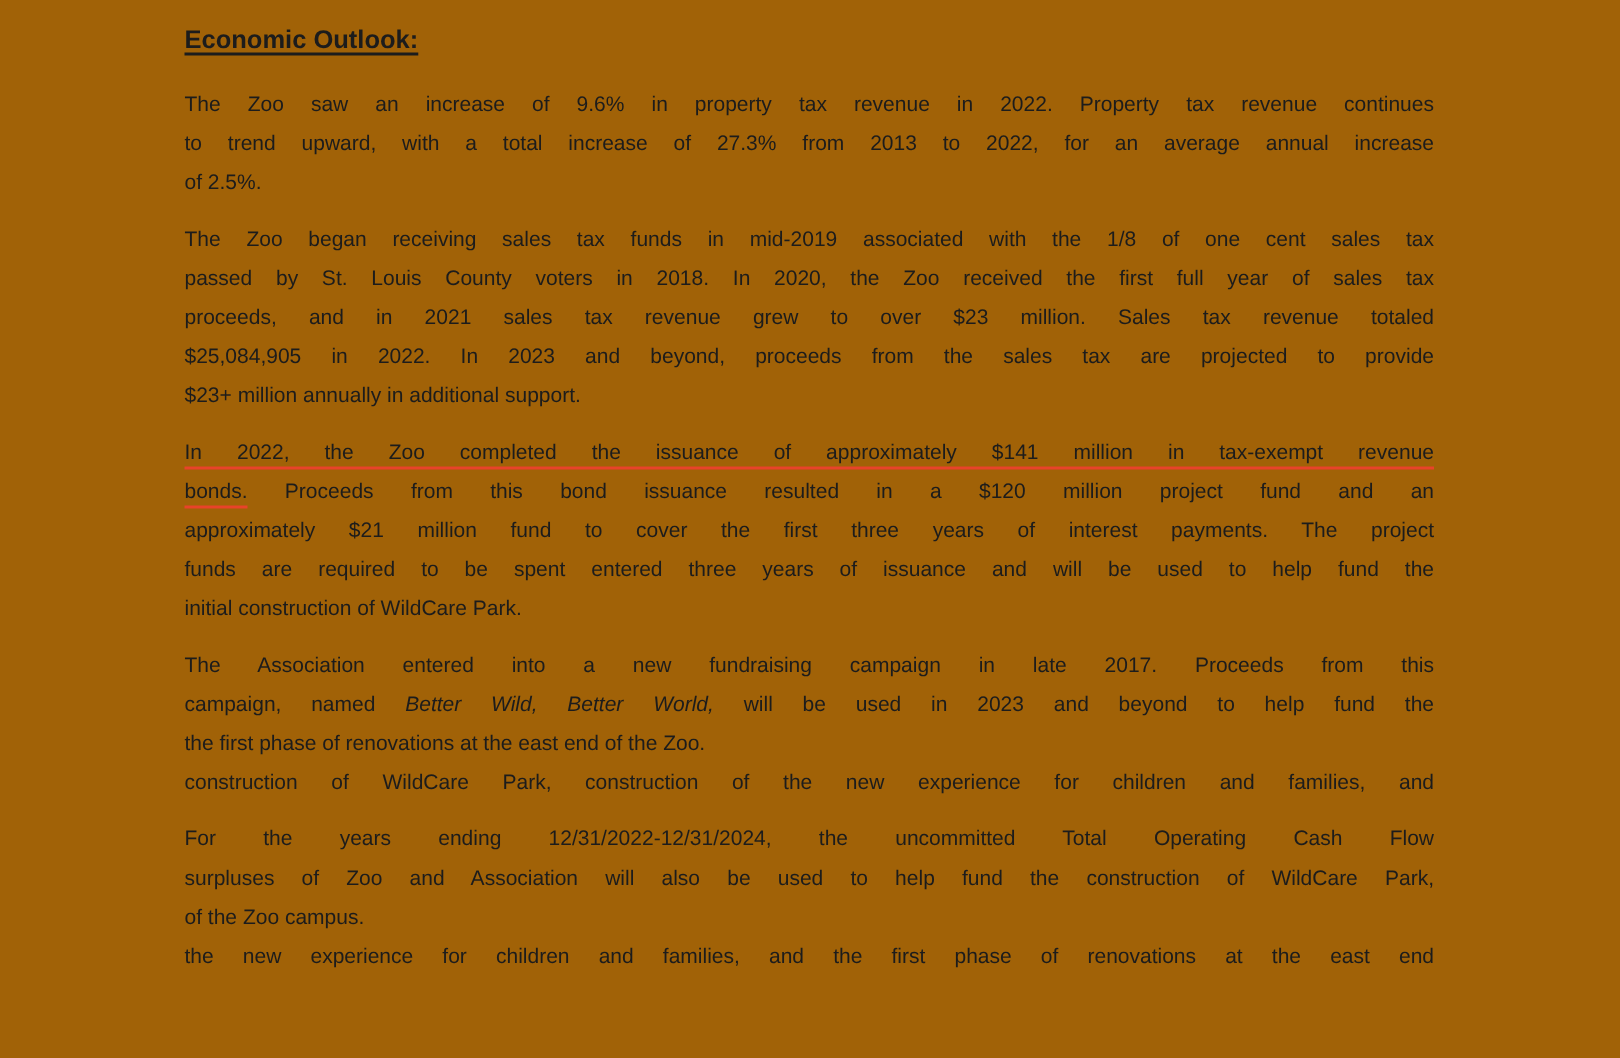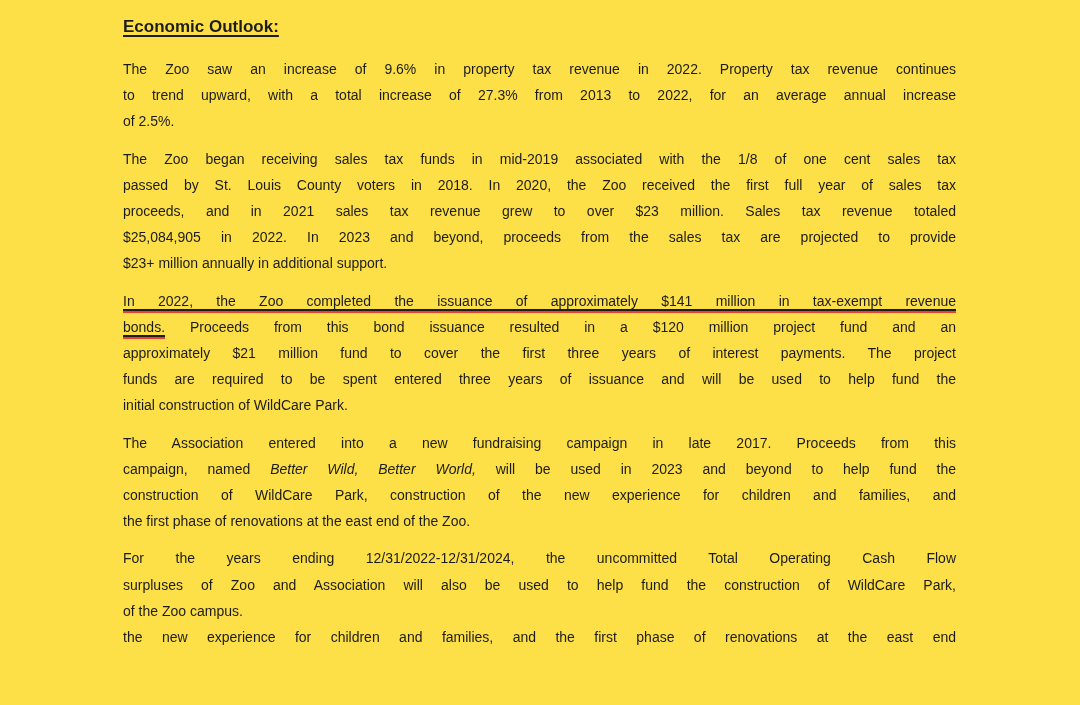--- a/index.html
+++ b/index.html
@@ -4,21 +4,21 @@
 <style>
   html, body {
     margin: 0;
     padding: 0;
     background: #ffffff;
   }
   .page {
     position: relative;
     width: 1080px;
     height: 705px;
-    background: #fde047;
+    background: #a16207;
     overflow: hidden;
     font-family: "Liberation Sans", sans-serif;
     color: #1c1c1c;
   }
   .content {
     position: absolute;
     left: 123px;
     top: 14px;
     width: 833px;
   }
@@ -44,21 +44,20 @@
   }
   .line.last {
     text-align: left;
     text-align-last: left;
   }
   .seg-normal {}
   .seg-italic {
     font-style: italic;
   }
   .seg-highlight {
-    text-decoration: underline;
     text-decoration-thickness: 1.5px;
     text-underline-offset: 3px;
     border-bottom: 2.5px solid var(--red-underline, #e8432a);
     padding-bottom: 2px;
   }
 </style>
 </head>
 <body style="background: rgb(255, 255, 255);">
 
 <div class="page">
@@ -80,22 +79,22 @@
         <div class="paragraph">
           <div class="line"><span class="seg-highlight">In 2022, the Zoo completed the issuance of approximately $141 million in tax-exempt revenue</span></div>
           <div class="line"><span class="seg-highlight">bonds.</span><span class="seg-normal"> Proceeds from this bond issuance resulted in a $120 million project fund and an</span></div>
           <div class="line"><span class="seg-normal">approximately $21 million fund to cover the first three years of interest payments. The project</span></div>
           <div class="line"><span class="seg-normal">funds are required to be spent entered three years of issuance and will be used to help fund the</span></div>
           <div class="line last"><span class="seg-normal">initial construction of WildCare Park.</span></div>
         </div>
         <div class="paragraph">
           <div class="line"><span class="seg-normal">The Association entered into a new fundraising campaign in late 2017. Proceeds from this</span></div>
           <div class="line"><span class="seg-normal">campaign, named </span><span class="seg-italic">Better Wild, Better World,</span><span class="seg-normal"> will be used in 2023 and beyond to help fund the</span></div>
+          <div class="line last"><span class="seg-normal">the first phase of renovations at the east end of the Zoo.</span></div>
           <div class="line"><span class="seg-normal">construction of WildCare Park, construction of the new experience for children and families, and</span></div>
-          <div class="line last"><span class="seg-normal">the first phase of renovations at the east end of the Zoo.</span></div>
         </div>
         <div class="paragraph">
           <div class="line"><span class="seg-normal">For the years ending 12/31/2022-12/31/2024, the uncommitted Total Operating Cash Flow</span></div>
           <div class="line"><span class="seg-normal">surpluses of Zoo and Association will also be used to help fund the construction of WildCare Park,</span></div>
           <div class="line last"><span class="seg-normal">of the Zoo campus.</span></div>
           <div class="line"><span class="seg-normal">the new experience for children and families, and the first phase of renovations at the east end</span></div>
         </div>
       </div>
   </div>
 </div>

